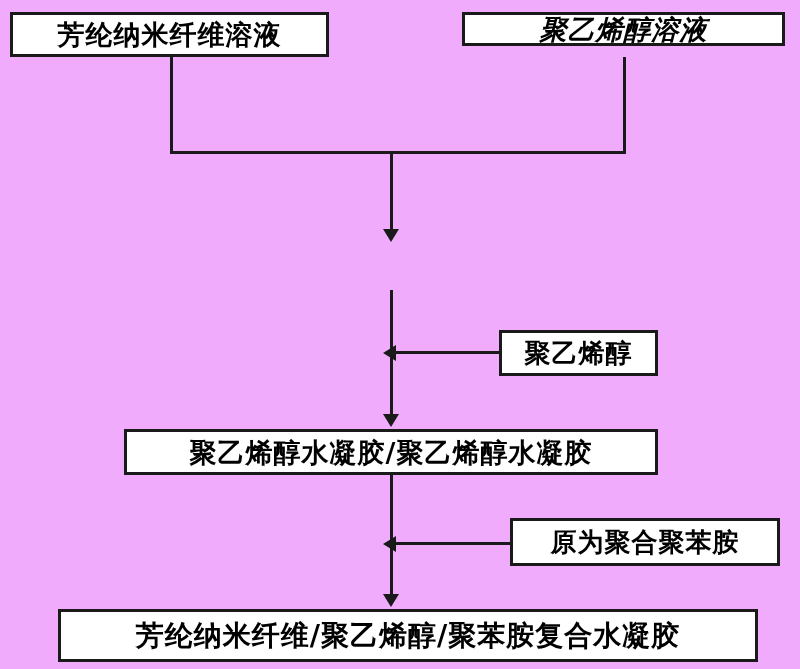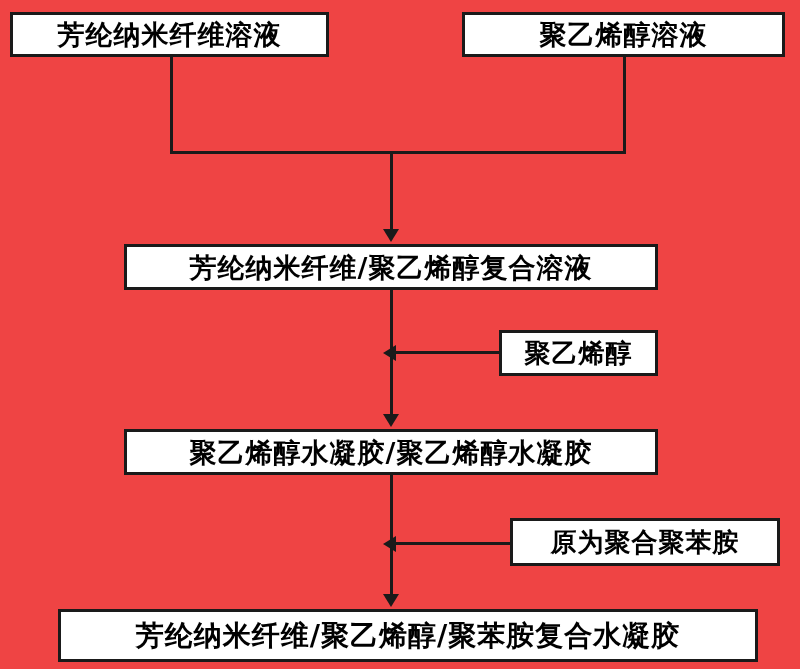--- a/index.html
+++ b/index.html
@@ -5,21 +5,21 @@
 <style>
   html, body {
     margin: 0;
     padding: 0;
     background: #ffffff;
   }
   #canvas {
     position: relative;
     width: 800px;
     height: 669px;
-    background: #ef4444;
+    background: #f0abfc;
     overflow: hidden;
     font-family: "DejaVu Sans", "Liberation Sans", sans-serif;
   }
   .node {
     position: absolute;
     box-sizing: border-box;
     background: #ffffff;
     border: 3px solid #1a1a1a;
     display: flex;
     align-items: center;
@@ -28,21 +28,21 @@
   }
   .node .label {
     font-weight: 700;
     color: #000000;
     letter-spacing: 1px;
     line-height: 1;
     white-space: nowrap;
   }
   
   #node-aramid-solution   { left: 10px;  top: 12px;  width: 319px; height: 45px; }
-  #node-pva-solution      { left: 462px; top: 12px;  width: 323px; height: 45px; }
+  #node-pva-solution      { left: 462px; top: 12px;  width: 323px; height: 34px; font-style: italic; }
   #node-composite-solution{ left: 124px; top: 244px; width: 534px; height: 46px; }
   #node-solvent-exchange  { left: 499px; top: 330px; width: 159px; height: 46px; }
   #node-hydrogel          { left: 124px; top: 429px; width: 534px; height: 46px; }
   #node-insitu-pani       { left: 510px; top: 518px; width: 270px; height: 48px; }
   #node-final-hydrogel    { left: 58px;  top: 609px; width: 700px; height: 53px; }
 
   #node-aramid-solution .label,
   #node-pva-solution .label { font-size: 27px; }
   #node-composite-solution .label,
   #node-hydrogel .label { font-size: 27px; }
@@ -113,23 +113,20 @@
   <div class="node" id="node-pva-solution">
     <span class="label">聚乙烯醇溶液</span>
   </div>
 
   <div class="vline" id="drop-from-aramid"></div>
   <div class="vline" id="drop-from-pva"></div>
   <div class="hline" id="merge-bar"></div>
   <div class="vline" id="stem-to-composite"></div>
   <div class="arrow-down" id="arrowhead-composite"></div>
 
-  <div class="node" id="node-composite-solution">
-    <span class="label">芳纶纳米纤维/聚乙烯醇复合溶液</span>
-  </div>
 
   <div class="vline" id="stem-composite-to-hydrogel"></div>
   <div class="arrow-down" id="arrowhead-hydrogel"></div>
 
   <div class="hline" id="solvent-exchange-line"></div>
   <div class="arrow-left" id="arrowhead-solvent-exchange"></div>
   <div class="node" id="node-solvent-exchange">
     <span class="label">聚乙烯醇</span>
   </div>
 

